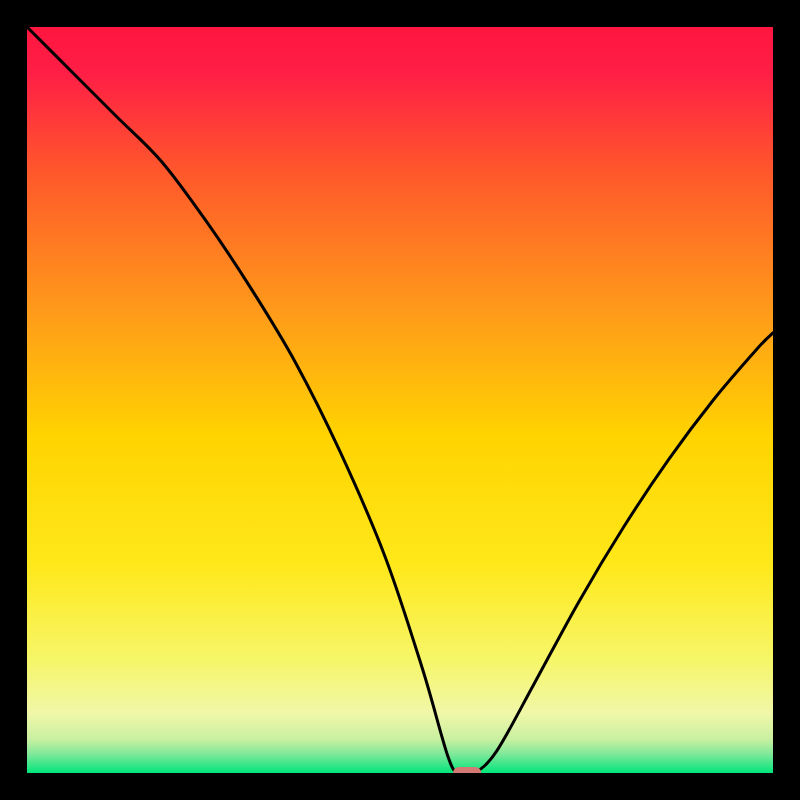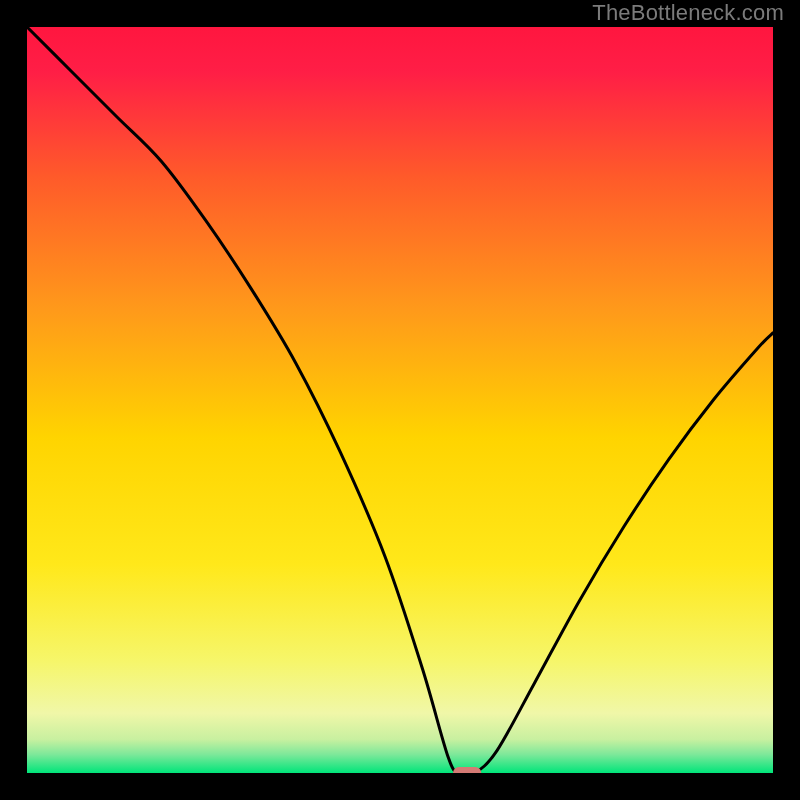--- a/index.html
+++ b/index.html
@@ -5,21 +5,20 @@
   html,body{margin:0;padding:0;width:800px;height:800px;overflow:hidden;background:#000;font-family:Arial,Helvetica,sans-serif;}
   .frame{position:absolute;top:0;left:0;width:800px;height:800px;background:#000;}
   .watermark{position:absolute;top:0px;right:16px;font-size:22px;color:#7b7b7b;font-weight:500;letter-spacing:0.2px;}
   .plot{position:absolute;top:27px;left:27px;width:746px;height:746px;}
   svg{display:block;}
 </style>
 </head>
 <body>
 
 <div class="frame">
-  <div class="watermark">TheBottleneck.com</div>
   <div class="plot">
     <svg id="svg" width="746" height="746" viewBox="0 0 746 746">
         <defs>
           <linearGradient id="bg-grad" x1="0" y1="0" x2="0" y2="1">
             <stop offset="0%" stop-color="#ff163f"></stop>
             <stop offset="6%" stop-color="#ff1e46"></stop>
             <stop offset="20%" stop-color="#ff5a2a"></stop>
             <stop offset="38%" stop-color="#ff9a1a"></stop>
             <stop offset="55%" stop-color="#ffd400"></stop>
             <stop offset="72%" stop-color="#ffe81a"></stop>

